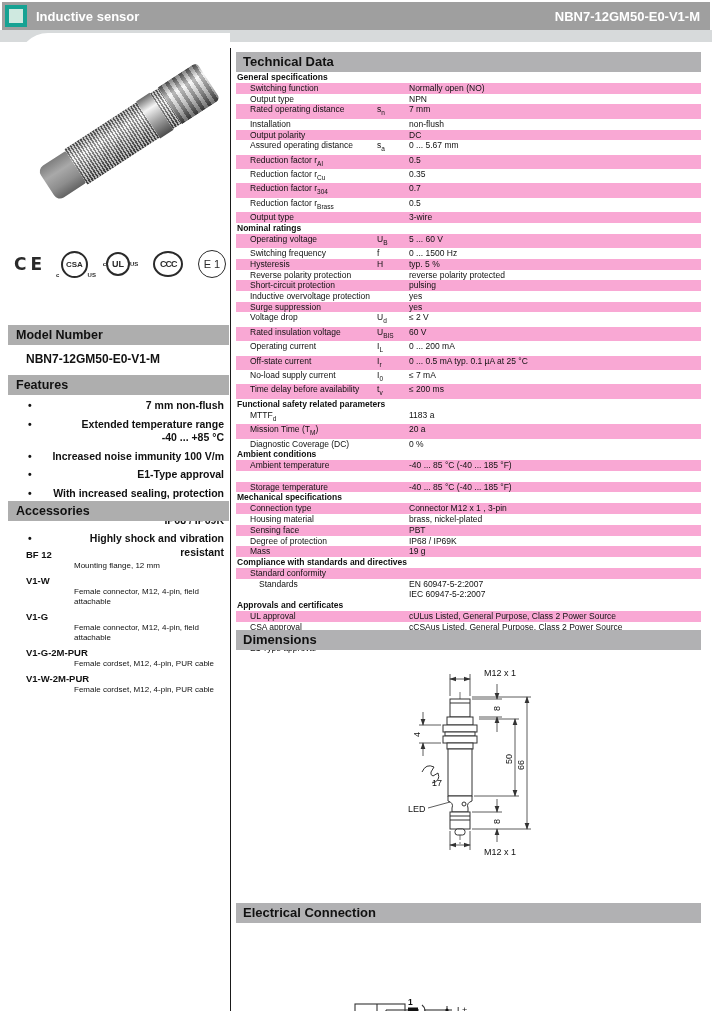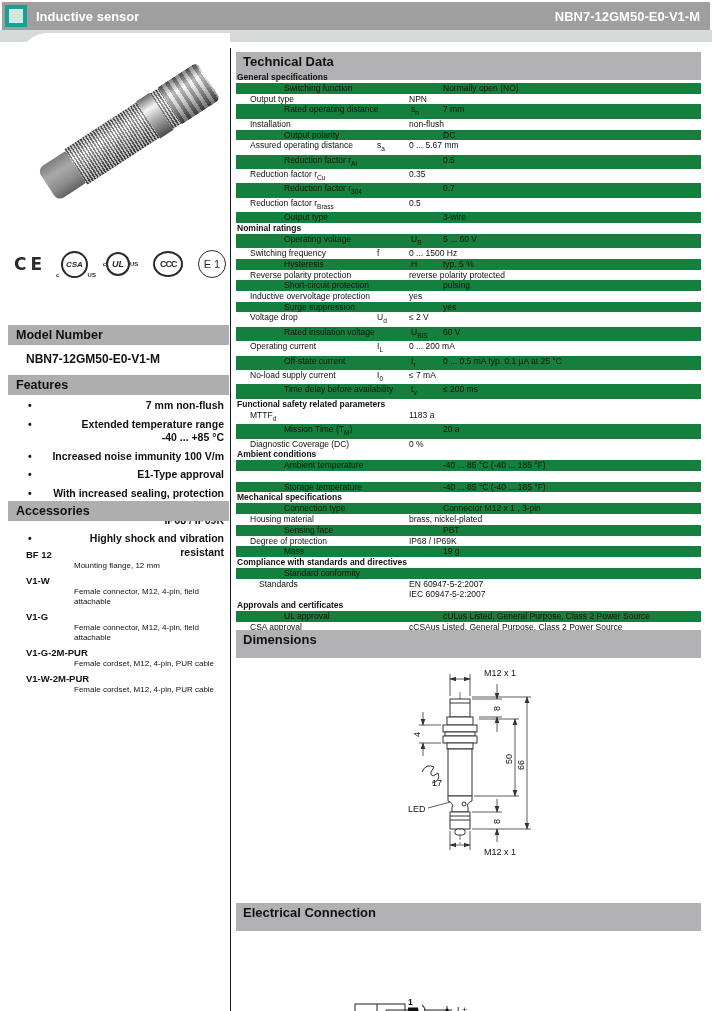--- a/index.html
+++ b/index.html
@@ -32,21 +32,21 @@
        linear-gradient(180deg,#5f5f5f,#efefef 32%,#9c9c9c 62%,#474747); }
   .sensor .connector { width:46px; height:44px; border-radius:0 5px 5px 0;
      background:
        repeating-linear-gradient(90deg, rgba(30,30,30,.28) 0 4px, rgba(255,255,255,.25) 4px 8px),
        linear-gradient(180deg,#555,#f6f6f6 30%,#b0b0b0 62%,#3e3e3e); }
 
   .cert-row { position:absolute; left:14px; top:246px; width:212px; height:36px;
               display:flex; align-items:center; justify-content:space-between; color:#2a2a2a; }
   .ce-mark { font-size:17px; font-weight:bold; letter-spacing:4px; font-family:"DejaVu Sans", sans-serif; }
   .logo-circ { border:2px solid #2a2a2a; border-radius:50%; display:flex; align-items:center; justify-content:center;
-               font-weight:bold;font-style:italic; }
+               font-weight:bold; }
   .csa-wrap, .ul-wrap { position:relative; display:flex; align-items:center; }
   .tiny { font-size:6px; font-weight:bold; }
   .csa-c { position:absolute; left:-5px; bottom:0; }
   .csa-us { position:absolute; right:-8px; bottom:0; }
   .ccc-circ { border:2px solid #2a2a2a; border-radius:50%; width:30px; height:26px;
               display:flex; align-items:center; justify-content:center; font-weight:bold; font-size:9px; letter-spacing:-1px; }
   .e1-circ { border:1.5px solid #2a2a2a; border-radius:50%; width:28px; height:28px;
              display:flex; align-items:center; justify-content:center; font-size:11px; }
 
   .side-bar { position:absolute; left:8px; width:221px; height:20px; background:#aeaeae;
@@ -59,30 +59,30 @@
   .feature-item::before { content:"•"; position:absolute; left:2px; top:0; }
 
   .acc-list { position:absolute; left:26px; top:549px; width:200px; }
   .acc-item { margin-bottom:4px; }
   .acc-name { font-weight:bold; font-size:9.5px; color:#111; line-height:12px; }
   .acc-desc { font-size:8px; color:#111; line-height:10px;padding-left:48px; }
 
   
   .divider { position:absolute; left:230px; top:48px; width:1px; height:963px; background:#1a1a1a; }
   .right-col { position:absolute; left:236px; top:52px; width:465px; }
-  .sec-bar { position:absolute; left:0; width:465px; height:28px; background:#b1b1b3;
+  .sec-bar { position:absolute; left:0; width:465px; height:20px; background:#b1b1b3;
              font-weight:bold; font-size:13px; color:#111; padding:2px 0 0 7px; }
   .bar-tech { top:0; }
   .bar-dims { top:578px; }
   .bar-elec { top:851px; }
 
   .tech-table { position:absolute; left:0; top:20px; width:465px; font-size:8.5px; color:#111; }
   .tsection { font-weight:bold; height:11px; line-height:11px; padding-left:1px; }
   .trow { display:flex; min-height:10.7px; line-height:10.7px; }
-  .trow.shade { background:#15803d;padding-left:34px; }
+  .trow.shade { background:#f9a8d4; }
   .tlabel { width:141px; padding-left:14px; }
   .tlabel.ind2 { padding-left:23px; }
   .tsym { width:32px; }
   .tval { flex:1; }
   sub { font-size:6.5px; }
 
   .dims-canvas { position:absolute; left:0; top:600px; width:465px; height:240px; }
   .elec-canvas { position:absolute; left:0; top:888px; width:465px; height:123px; }
   svg text { font-family:"Liberation Sans", sans-serif; }
 </style>

